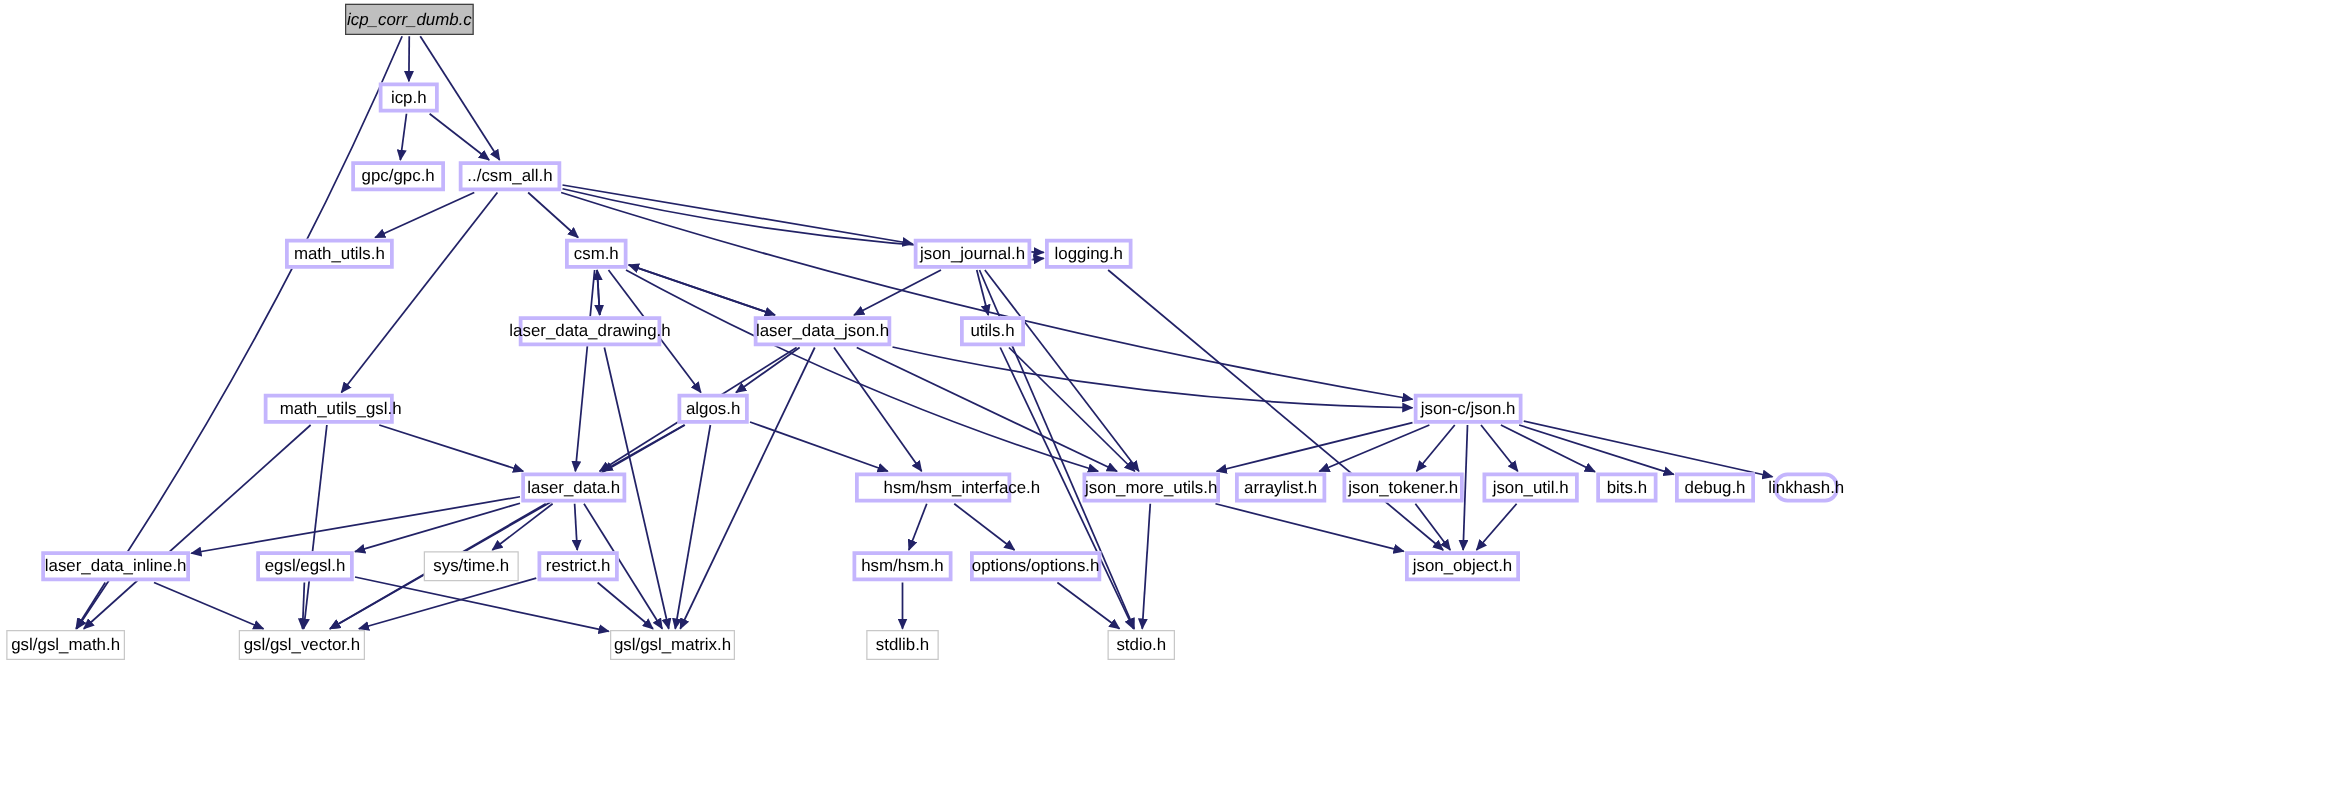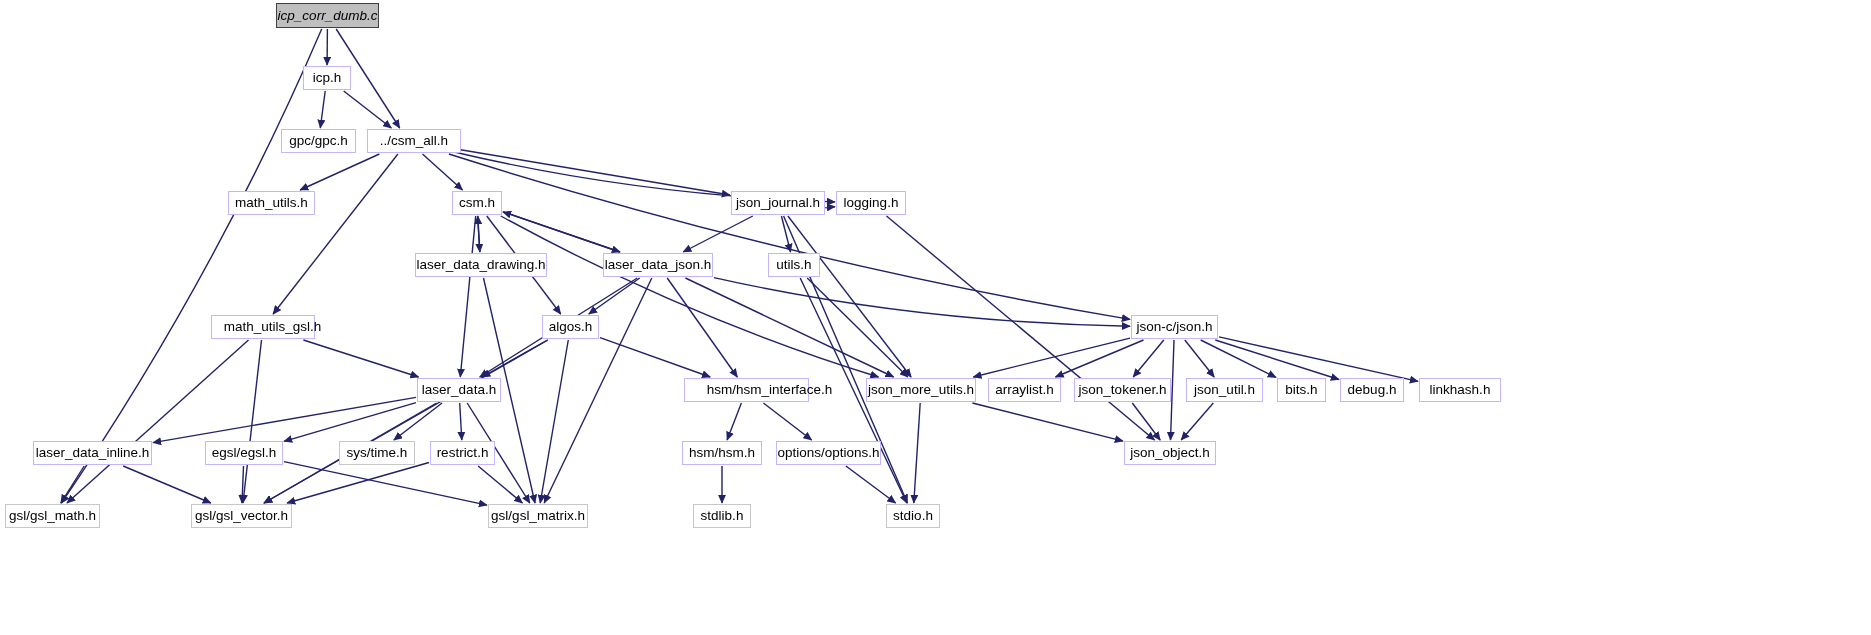--- a/index.html
+++ b/index.html
@@ -1,20 +1,20 @@
 <!DOCTYPE html>
 <html><head>
 <meta charset="utf-8">
 <style>
   html,body{margin:0;padding:0;background:#ffffff;}
   body{font-family:"Liberation Sans", sans-serif;}
   #canvas{position:relative;width:1871px;height:635px;background:#fff;overflow:hidden;}
   svg.edges{position:absolute;left:0;top:0;width:1871px;height:635px;}
   .node{position:absolute;box-sizing:border-box;display:flex;align-items:center;justify-content:center;
-        background:#ffffff;border:1px solid #c4b5fd;font-size:13.5px;color:#000000;white-space:nowrap;
+        background:#ffffff;border:3px solid #c4b5fd;font-size:13.5px;color:#000000;white-space:nowrap;
         letter-spacing:0px;}
   .node.root{background:#bfbfbf;border:1px solid #404040;}
   .node.sys{border:1px solid #c8c8c8;}
   .node .lbl{line-height:1;padding:0 6px;}
 </style>
 </head>
 <body>
 
 <div id="canvas">
   <svg class="edges" id="edge-layer" viewBox="0 0 1871 635" xmlns="http://www.w3.org/2000/svg">
@@ -95,36 +95,36 @@
   <div id="node-layer">
       <div class="node root" style="left: 276px; top: 3px; width: 103px; height: 25px; font-style: italic;">
         <span class="lbl">icp_corr_dumb.c</span>
       </div>
       <div class="node" style="left: 303px; top: 66px; width: 48px; height: 24px;">
         <span class="lbl">icp.h</span>
       </div>
       <div class="node" style="left: 281px; top: 129px; width: 75px; height: 24px;">
         <span class="lbl">gpc/gpc.h</span>
       </div>
-      <div class="node" style="left: 367px; top: 129px; width: 94px; height: 24px;">
+      <div class="node" style="left: 367px; top: 129px; width: 82px; height: 24px;">
         <span class="lbl">../csm_all.h</span>
       </div>
       <div class="node" style="left: 228px; top: 191px; width: 87px; height: 24px;">
         <span class="lbl">math_utils.h</span>
       </div>
       <div class="node" style="left: 452px; top: 191px; width: 50px; height: 24px;">
         <span class="lbl">csm.h</span>
       </div>
       <div class="node" style="left: 731px; top: 191px; width: 94px; height: 24px;">
         <span class="lbl">json_journal.h</span>
       </div>
       <div class="node" style="left: 836px; top: 191px; width: 70px; height: 24px;">
         <span class="lbl">logging.h</span>
       </div>
-      <div class="node" style="left: 415px; top: 253px; width: 132px; height: 24px;">
+      <div class="node" style="left: 415px; top: 253px; width: 114px; height: 24px;">
         <span class="lbl">laser_data_drawing.h</span>
       </div>
       <div class="node" style="left: 603px; top: 253px; width: 110px; height: 24px;">
         <span class="lbl">laser_data_json.h</span>
       </div>
       <div class="node" style="left: 768px; top: 253px; width: 52px; height: 24px;">
         <span class="lbl">utils.h</span>
       </div>
       <div class="node" style="left: 211px; top: 315px; width: 104px; height: 24px; padding-left: 19px;">
         <span class="lbl">math_utils_gsl.h</span>
@@ -152,21 +152,21 @@
       </div>
       <div class="node" style="left: 1186px; top: 378px; width: 77px; height: 24px;">
         <span class="lbl">json_util.h</span>
       </div>
       <div class="node" style="left: 1277px; top: 378px; width: 49px; height: 24px;">
         <span class="lbl">bits.h</span>
       </div>
       <div class="node" style="left: 1340px; top: 378px; width: 64px; height: 24px;">
         <span class="lbl">debug.h</span>
       </div>
-      <div class="node" style="left: 1419px; top: 378px; width: 82px; height: 24px;">
+      <div class="node" style="left: 1419px; top: 378px; width: 52px; height: 24px; border-radius: 11px;">
         <span class="lbl">linkhash.h</span>
       </div>
       <div class="node" style="left: 33px; top: 441px; width: 119px; height: 24px;">
         <span class="lbl">laser_data_inline.h</span>
       </div>
       <div class="node" style="left: 205px; top: 441px; width: 78px; height: 24px;">
         <span class="lbl">egsl/egsl.h</span>
       </div>
       <div class="node sys" style="left: 339px; top: 441px; width: 76px; height: 24px;">
         <span class="lbl">sys/time.h</span>

